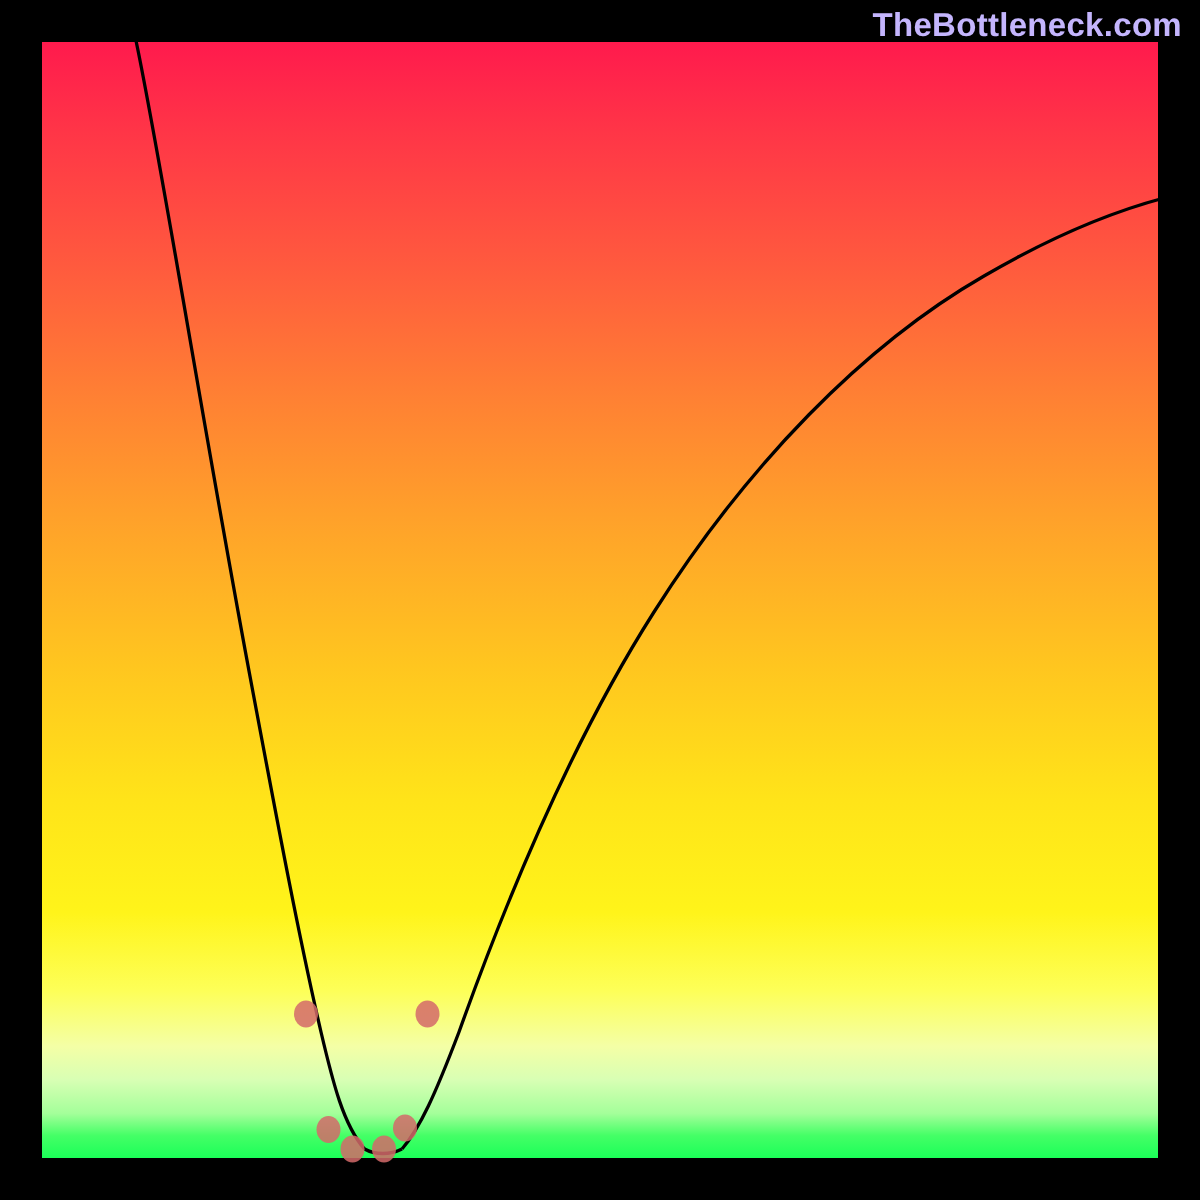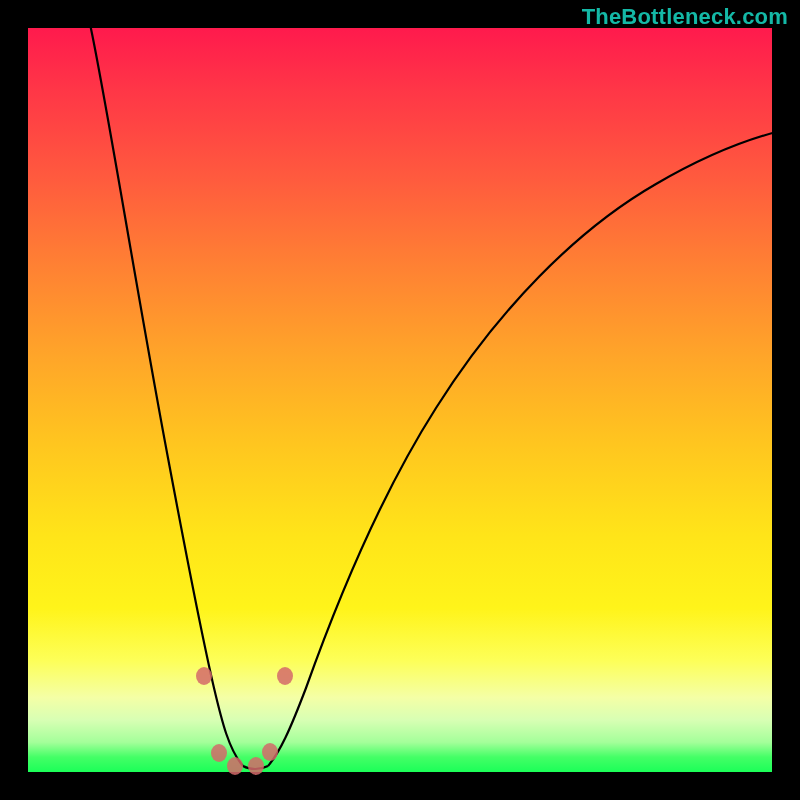--- a/index.html
+++ b/index.html
@@ -39,21 +39,21 @@
       #44ff66 98%,
       #1bff58 100%
     );
   }
   .watermark {
     position: absolute;
     top: 4px;
     right: 12px;
     font-size: 22px;
     font-weight: 600;
-    color: #14b8a6;
+    color: #c4b5fd;
     letter-spacing: 0.2px;
     user-select: none;
   }
   svg.curves {
     position: absolute;
     left: 0;
     top: 0;
     width: 744px;
     height: 744px;
     overflow: visible;

